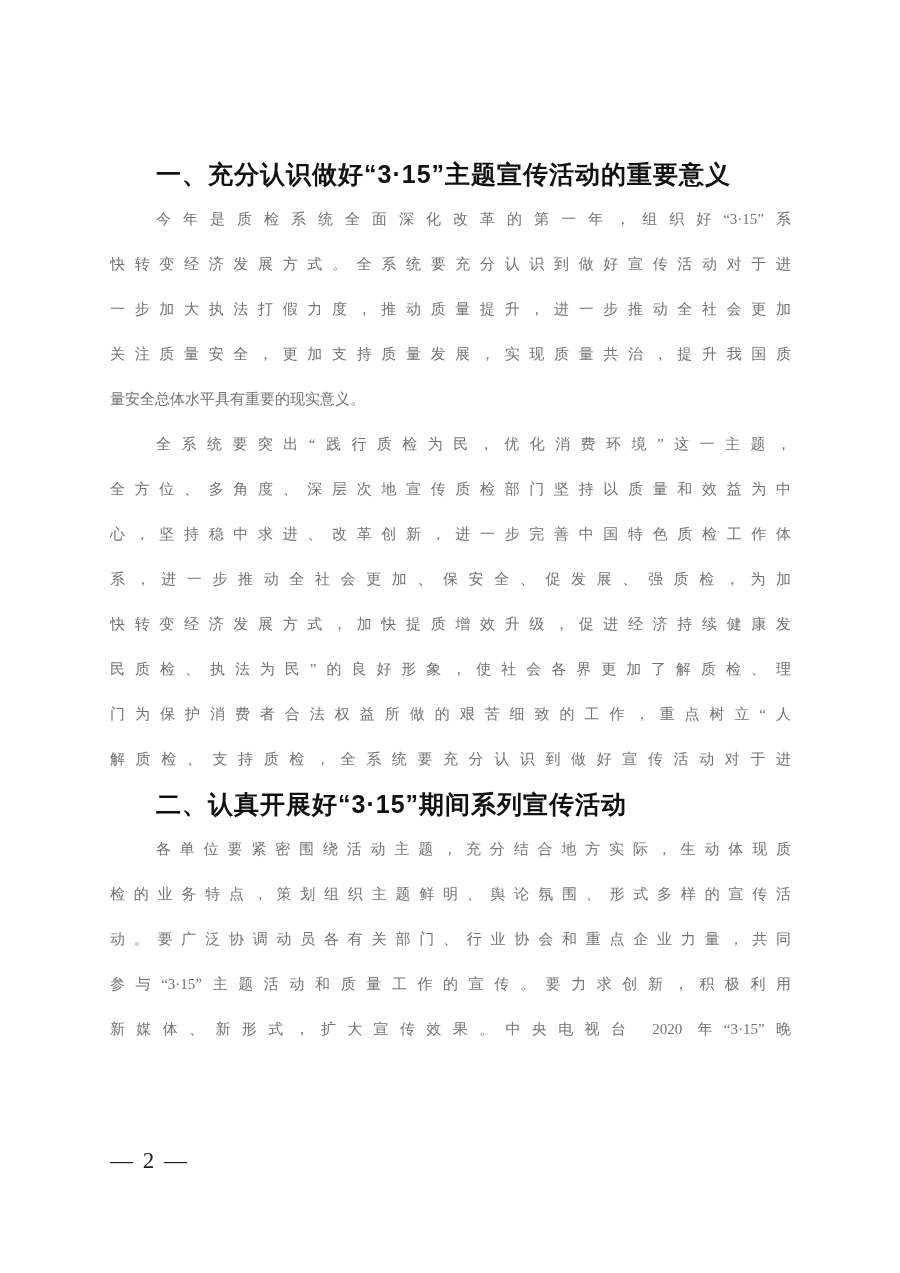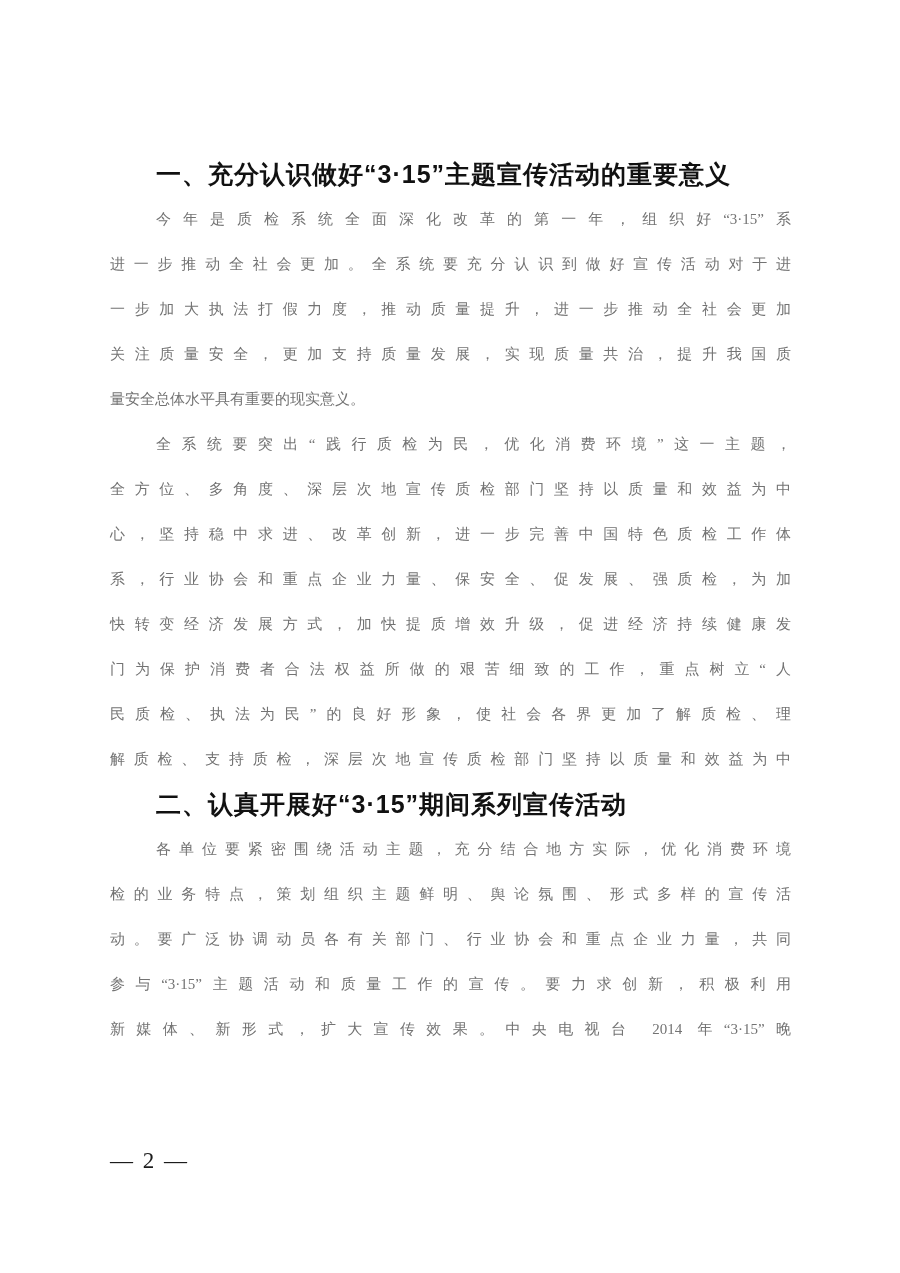--- a/index.html
+++ b/index.html
@@ -68,43 +68,43 @@
 </head>
 <body>
 
 <div class="page">
   <div class="content">
 
     <div class="heading">一、充分认识做好“3·15”主题宣传活动的重要意义</div>
 
     <div>
       <div class="line just indent">今年是质检系统全面深化改革的第一年，组织好“3·15”系</div>
-      <div class="line just">进一步推动全社会更加。全系统要充分认识到做好宣传活动对于进</div>
+      <div class="line just">快转变经济发展方式。全系统要充分认识到做好宣传活动对于进</div>
       <div class="line just">一步加大执法打假力度，推动质量提升，进一步推动全社会更加</div>
       <div class="line just">关注质量安全，更加支持质量发展，实现质量共治，提升我国质</div>
       <div class="line lastline">量安全总体水平具有重要的现实意义。</div>
     </div>
 
     <div>
       <div class="line just indent">全系统要突出“践行质检为民，优化消费环境”这一主题，</div>
       <div class="line just">全方位、多角度、深层次地宣传质检部门坚持以质量和效益为中</div>
       <div class="line just">心，坚持稳中求进、改革创新，进一步完善中国特色质检工作体</div>
-      <div class="line just">系，行业协会和重点企业力量、保安全、促发展、强质检，为加</div>
+      <div class="line just">系，进一步推动全社会更加、保安全、促发展、强质检，为加</div>
       <div class="line just">快转变经济发展方式，加快提质增效升级，促进经济持续健康发</div>
+      <div class="line just">民质检、执法为民”的良好形象，使社会各界更加了解质检、理</div>
       <div class="line just">门为保护消费者合法权益所做的艰苦细致的工作，重点树立“人</div>
-      <div class="line just">民质检、执法为民”的良好形象，使社会各界更加了解质检、理</div>
-      <div class="line just">解质检、支持质检，深层次地宣传质检部门坚持以质量和效益为中</div>
+      <div class="line just">解质检、支持质检，全系统要充分认识到做好宣传活动对于进</div>
     </div>
 
     <div class="heading">二、认真开展好“3·15”期间系列宣传活动</div>
 
     <div>
-      <div class="line just indent">各单位要紧密围绕活动主题，充分结合地方实际，优化消费环境</div>
+      <div class="line just indent">各单位要紧密围绕活动主题，充分结合地方实际，生动体现质</div>
       <div class="line just">检的业务特点，策划组织主题鲜明、舆论氛围、形式多样的宣传活</div>
       <div class="line just">动。要广泛协调动员各有关部门、行业协会和重点企业力量，共同</div>
       <div class="line just">参与“3·15”主题活动和质量工作的宣传。要力求创新，积极利用</div>
-      <div class="line just">新媒体、新形式，扩大宣传效果。中央电视台 2014 年“3·15”晚</div>
+      <div class="line just">新媒体、新形式，扩大宣传效果。中央电视台 2020 年“3·15”晚</div>
     </div>
 
   </div>
 
   <div class="footer">— 2 —</div>
 </div>
 
 </body></html>

